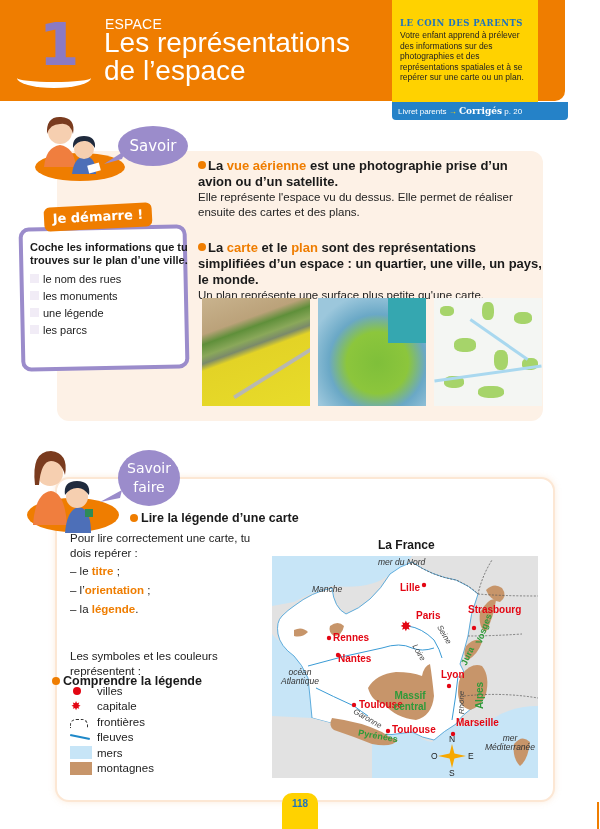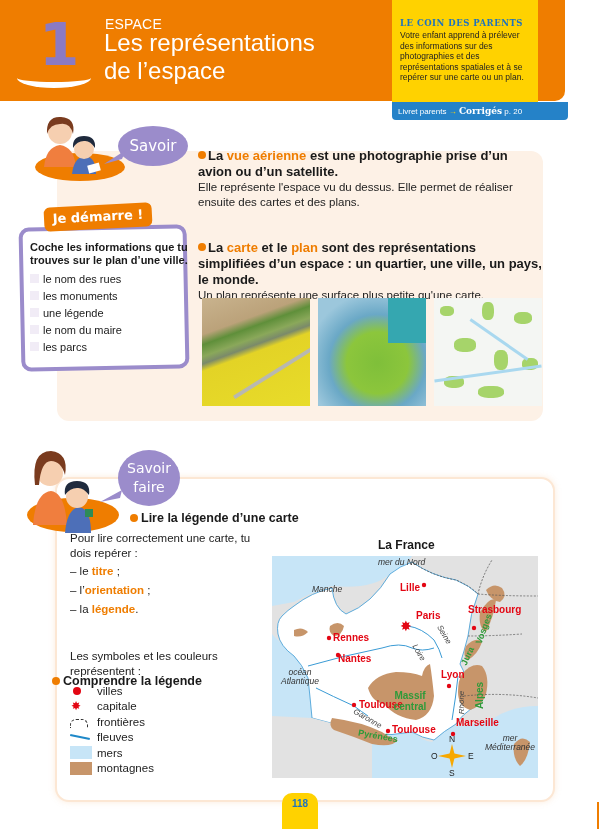--- a/index.html
+++ b/index.html
@@ -6,21 +6,21 @@
   html, body { width: 600px; height: 829px; overflow: hidden; background: #ffffff; }
   body { font-family: "Liberation Sans", "DejaVu Sans", sans-serif; color: #1a1a1a; position: relative; }
 
   
   .header { position: absolute; left: 0; top: 0; width: 600px; height: 101px; }
   .header-band { position: absolute; left: 0; top: 0; width: 565px; height: 101px; background: #ef7d00; border-bottom-right-radius: 10px; }
   .chapter-num { position: absolute; left: 35px; top: 10px; width: 40px; height: 70px; }
   .chapter-num .digit { position: absolute; left: 4px; top: 0; font-family: "DejaVu Sans", sans-serif; font-weight: bold; font-size: 58px; color: #8b7ac3; line-height: 70px; }
   .chapter-num .swoosh { position: absolute; left: -18px; top: 58px; width: 74px; height: 20px; border-bottom: 6px solid #ffffff; border-radius: 0 0 50% 50%; }
   .section-label { position: absolute; left: 105px; top: 16px; font-size: 14px; font-weight: normal; color: #ffffff; letter-spacing: 0.2px; }
-  .page-title { position: absolute; left: 104px; top: 29px; font-size: 24px; line-height: 28px; color: #ffffff; }
+  .page-title { position: absolute; left: 104px; top: 29px; font-size: 28px; line-height: 28px; color: #ffffff; }
 
   .parents-box { position: absolute; left: 392px; top: 0; width: 146px; height: 106px; background: #ffd200; padding: 18px 8px 0 8px; }
   .parents-title { font-family: "DejaVu Serif", serif; font-weight: bold; font-size: 8.5px; color: #1e73be; letter-spacing: 0.5px; margin-bottom: 2px; }
   .parents-text { font-size: 8.5px; line-height: 10.5px; color: #222; }
   .parents-link { position: absolute; left: 392px; top: 102px; width: 176px; height: 18px; background: #2582c8; border-radius: 0 0 4px 4px; color: #fff; font-size: 8px; padding: 4px 6px; white-space: nowrap; }
   .parents-link .strong { font-family: "DejaVu Serif", serif; font-weight: bold; font-size: 9px; }
   .parents-link .arrow { color: #ffd200; font-weight: bold; }
 
   
   .kids-1 { position: absolute; left: 30px; top: 112px; width: 95px; height: 70px; }
@@ -33,21 +33,21 @@
   .start-content { position: absolute; left: 30px; top: 241px; width: 160px; z-index: 2; }
   .start-question { font-size: 11px; font-weight: bold; line-height: 13px; color: #1a1a1a; margin-bottom: 3px; }
   .check-item { display: flex; align-items: center; height: 17px; font-size: 11px; color: #1a1a1a; }
   .check-box { width: 9px; height: 9px; background: #f1ecf6; margin-right: 4px; flex-shrink: 0; }
 
   .point { position: absolute; left: 198px; width: 345px; }
   .point .bullet { display: inline-block; width: 8px; height: 8px; background: #ef7d00; border-radius: 50%; margin-right: 2px; position: relative; top: -1px; }
   .point .lead { font-size: 13px; font-weight: bold; line-height: 16px; color: #1a1a1a; }
   .point .hl { color: #ef7d00; }
   .point .body { font-size: 11.5px; line-height: 15px; color: #222; }
-  .point-1 { top: 148px; }
+  .point-1 { top: 158px; }
   .point-2 { top: 240px; }
 
   .photo { position: absolute; top: 298px; width: 108px; height: 108px; overflow: hidden; }
   .photo-aerial { left: 202px; background: linear-gradient(160deg, #c9b38e 0%, #bba27a 25%, #5f8f3a 32%, #8aa85a 40%, #7b8a6a 45%, #e3d326 50%, #e8dc2a 100%); }
   .photo-aerial::after { content: ""; position: absolute; left: 20px; top: 55px; width: 160px; height: 4px; background: #b8b8b0; transform: rotate(-32deg); }
   .photo-map { left: 318px; background: radial-gradient(circle at 55% 60%, #7fbf3a 0%, #8cc63c 35%, #6aa8c6 55%, #9cc7dc 80%); }
   .photo-map::after { content: ""; position: absolute; left: 70px; top: 0; width: 38px; height: 45px; background: #35a7b0; }
   .photo-plan { left: 434px; background: #f4f6f3; }
   .plan-blob { position: absolute; background: #a6d46a; border-radius: 40%; }
   .plan-river { position: absolute; height: 3px; background: #a9d8ef; }
@@ -142,24 +142,20 @@
   <div class="check-item">
     <span class="check-box"></span>
     <span>les monuments</span>
   </div>
   <div class="check-item">
     <span class="check-box"></span>
     <span>une légende</span>
   </div>
   <div class="check-item">
     <span class="check-box"></span>
-    <span>le nom du maire</span>
-  </div>
-  <div class="check-item">
-    <span class="check-box"></span>
     <span>les parcs</span>
   </div>
 </div>
 
 <div class="point point-1">
   <div class="lead"><span class="bullet"></span><span>La </span><span class="hl">vue aérienne</span><span> est une photographie prise d’un avion ou d’un satellite.</span></div>
   <div class="body">Elle représente l'espace vu du dessus. Elle permet de réaliser ensuite des cartes et des plans.</div>
 </div>
 <div class="point point-2">
   <div class="lead"><span class="bullet"></span><span>La </span><span class="hl">carte</span><span> et le </span><span class="hl">plan</span><span> sont des représentations simplifiées d’un espace : un quartier, une ville, un pays, le monde.</span></div>

